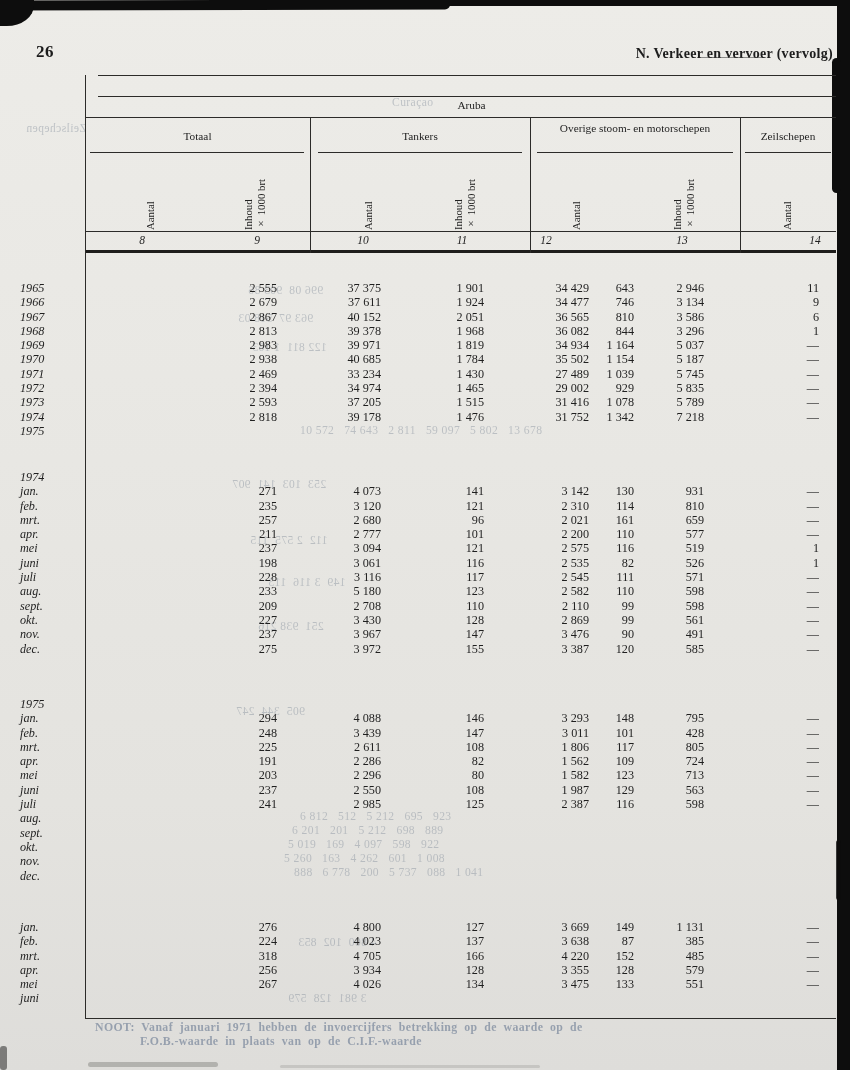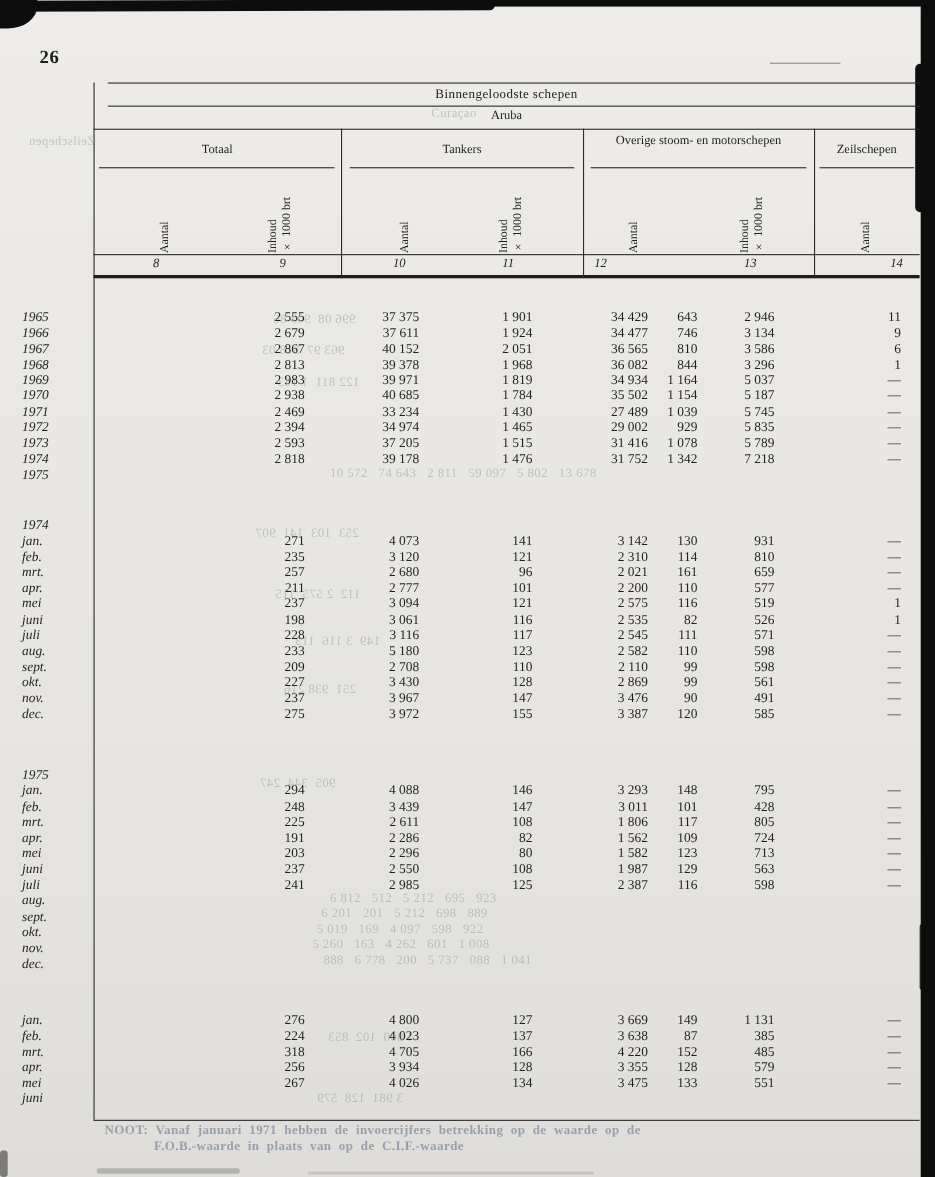--- a/index.html
+++ b/index.html
@@ -27,21 +27,21 @@
   
   .pageno{position:absolute;left:36px;top:42px;font-size:17px;font-weight:bold;color:#1c1c1c;letter-spacing:.5px;}
   .hdr{position:absolute;right:17px;top:46px;width:460px;text-align:right;font-size:14px;font-weight:bold;color:#1d1d1d;letter-spacing:.3px;}
   .hdr-strike{position:absolute;left:700px;top:57px;width:64px;height:1px;background:#3c3c3c;opacity:.55;}
   
   .hl{position:absolute;height:1px;background:#2c2b29;}
   .hl.thick{height:3px;background:#1e1d1b;}
   .vl{position:absolute;width:1px;background:#2c2b29;}
   
   .t-title{position:absolute;left:85px;top:78px;width:751px;text-align:center;font-size:11.8px;color:#1e1e1e;letter-spacing:.4px;}
-  .t-sub{position:absolute;left:85px;top:99px;width:751px;text-align:center;font-size:11.3px;color:#222;}
+  .t-sub{position:absolute;left:96px;top:99px;width:751px;text-align:center;font-size:11.3px;color:#222;}
   .grp{position:absolute;text-align:center;font-size:11.3px;color:#1f1f1f;line-height:12.5px;}
   .rot{position:absolute;top:156px;height:74px;writing-mode:vertical-rl;transform:rotate(180deg);font-size:10.8px;color:#222;line-height:13px;}
   .rot span{display:block;}
   .cnum{position:absolute;top:234px;width:30px;text-align:center;font-size:11.5px;font-style:italic;color:#1f1f1f;}
   
   .tbody{position:absolute;left:0;top:0;width:850px;}
   .section{position:absolute;left:15px;width:805px;}
   .row{display:grid;grid-template-columns:60px 203px 104px 103px 105px 45px 70px 115px;height:14.3px;font-size:12.2px;line-height:14.3px;color:#1f1f1f;}
   .cell{text-align:right;padding-right:1px;white-space:pre;}
   .cell.lab{text-align:left;font-style:italic;padding-left:5px;}
@@ -82,38 +82,38 @@
       <span class="bleed" style="left: 288px; top: 838px;">5 019   169   4 097   598   922</span>
       <span class="bleed" style="left: 284px; top: 852px;">5 260   163   4 262   601   1 008</span>
       <span class="bleed" style="left: 294px; top: 866px;">888   6 778   200   5 737   088   1 041</span>
       <span class="bleed mir" style="left: 298px; top: 936px;">4 800  102  853</span>
       <span class="bleed mir" style="left: 288px; top: 992px;">3 981  128  579</span>
       <span class="bleed note" style="left: 95px; top: 1020px;">NOOT:  Vanaf  januari  1971  hebben  de  invoercijfers  betrekking  op  de  waarde  op  de</span>
       <span class="bleed note" style="left: 140px; top: 1034px;">F.O.B.-waarde  in  plaats  van  op  de  C.I.F.-waarde</span>
     </div>
 
   <div class="pageno">26</div>
+  <div class="hdr">N. Verkeer en vervoer (vervolg)</div>
   <div class="hdr-strike"></div>
 
   <div class="hl" style="left:98px;top:75px;width:738px"></div>
   <div class="hl" style="left:98px;top:96px;width:738px"></div>
   <div class="hl" style="left:85px;top:117px;width:751px"></div>
   <div class="hl" style="left:90px;top:152px;width:214px"></div>
   <div class="hl" style="left:318px;top:152px;width:204px"></div>
   <div class="hl" style="left:537px;top:152px;width:196px"></div>
   <div class="hl" style="left:745px;top:152px;width:86px"></div>
   <div class="hl" style="left:85px;top:231px;width:751px"></div>
   <div class="hl thick" style="left:85px;top:250px;width:751px"></div>
   <div class="hl" style="left:85px;top:1018px;width:751px"></div>
   <div class="vl" style="left:85px;top:75px;height:943px"></div>
   <div class="vl" style="left:310px;top:117px;height:136px"></div>
   <div class="vl" style="left:530px;top:117px;height:136px"></div>
   <div class="vl" style="left:740px;top:117px;height:136px"></div>
 
-  <div class="t-title">Binnengeloodste schepen</div>
   <div class="t-sub">Aruba</div>
 
   <div class="grp" style="left:85px;top:130px;width:225px">Totaal</div>
   <div class="grp" style="left:310px;top:130px;width:220px">Tankers</div>
   <div class="grp" style="left:555px;top:122px;width:160px">Overige stoom- en motorschepen</div>
   <div class="grp" style="left:740px;top:130px;width:96px">Zeilschepen</div>
 
   <div class="rot" style="left:144px">
       <span>Aantal</span>
     </div>

